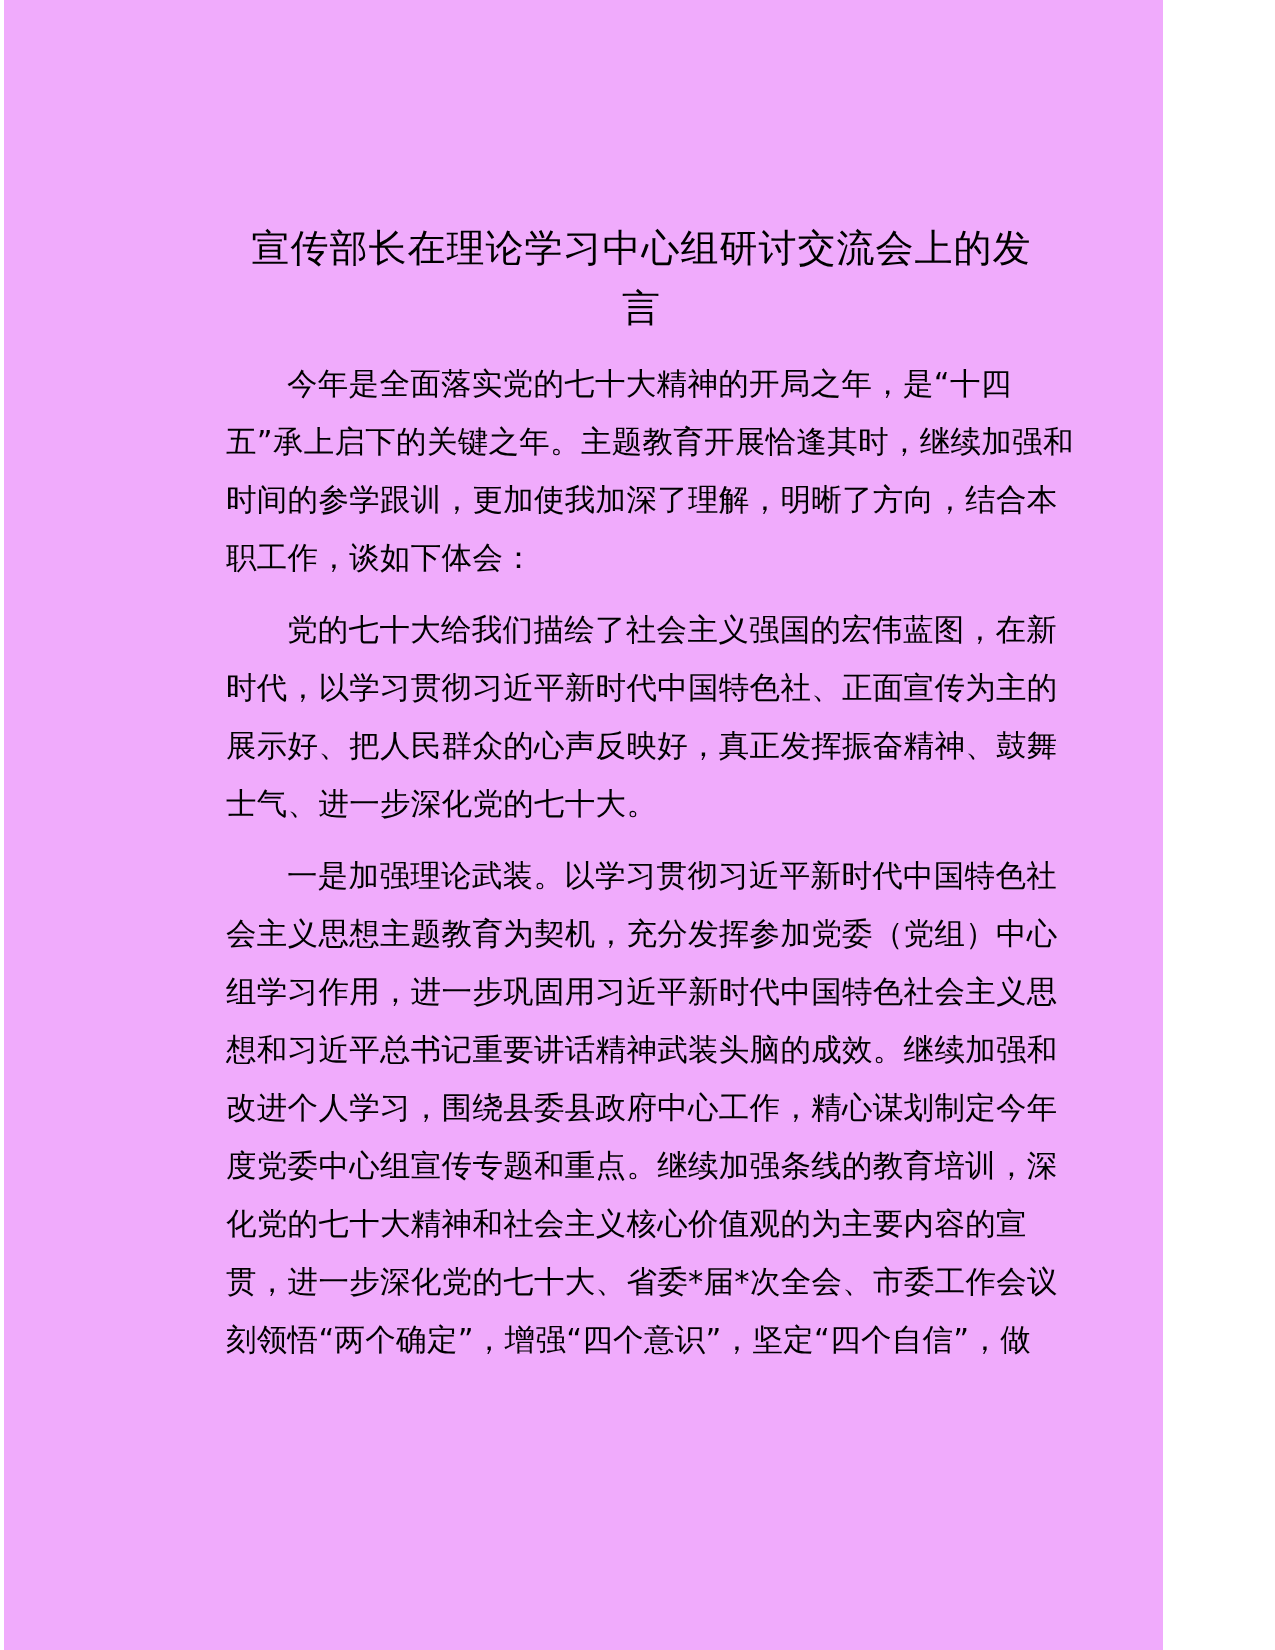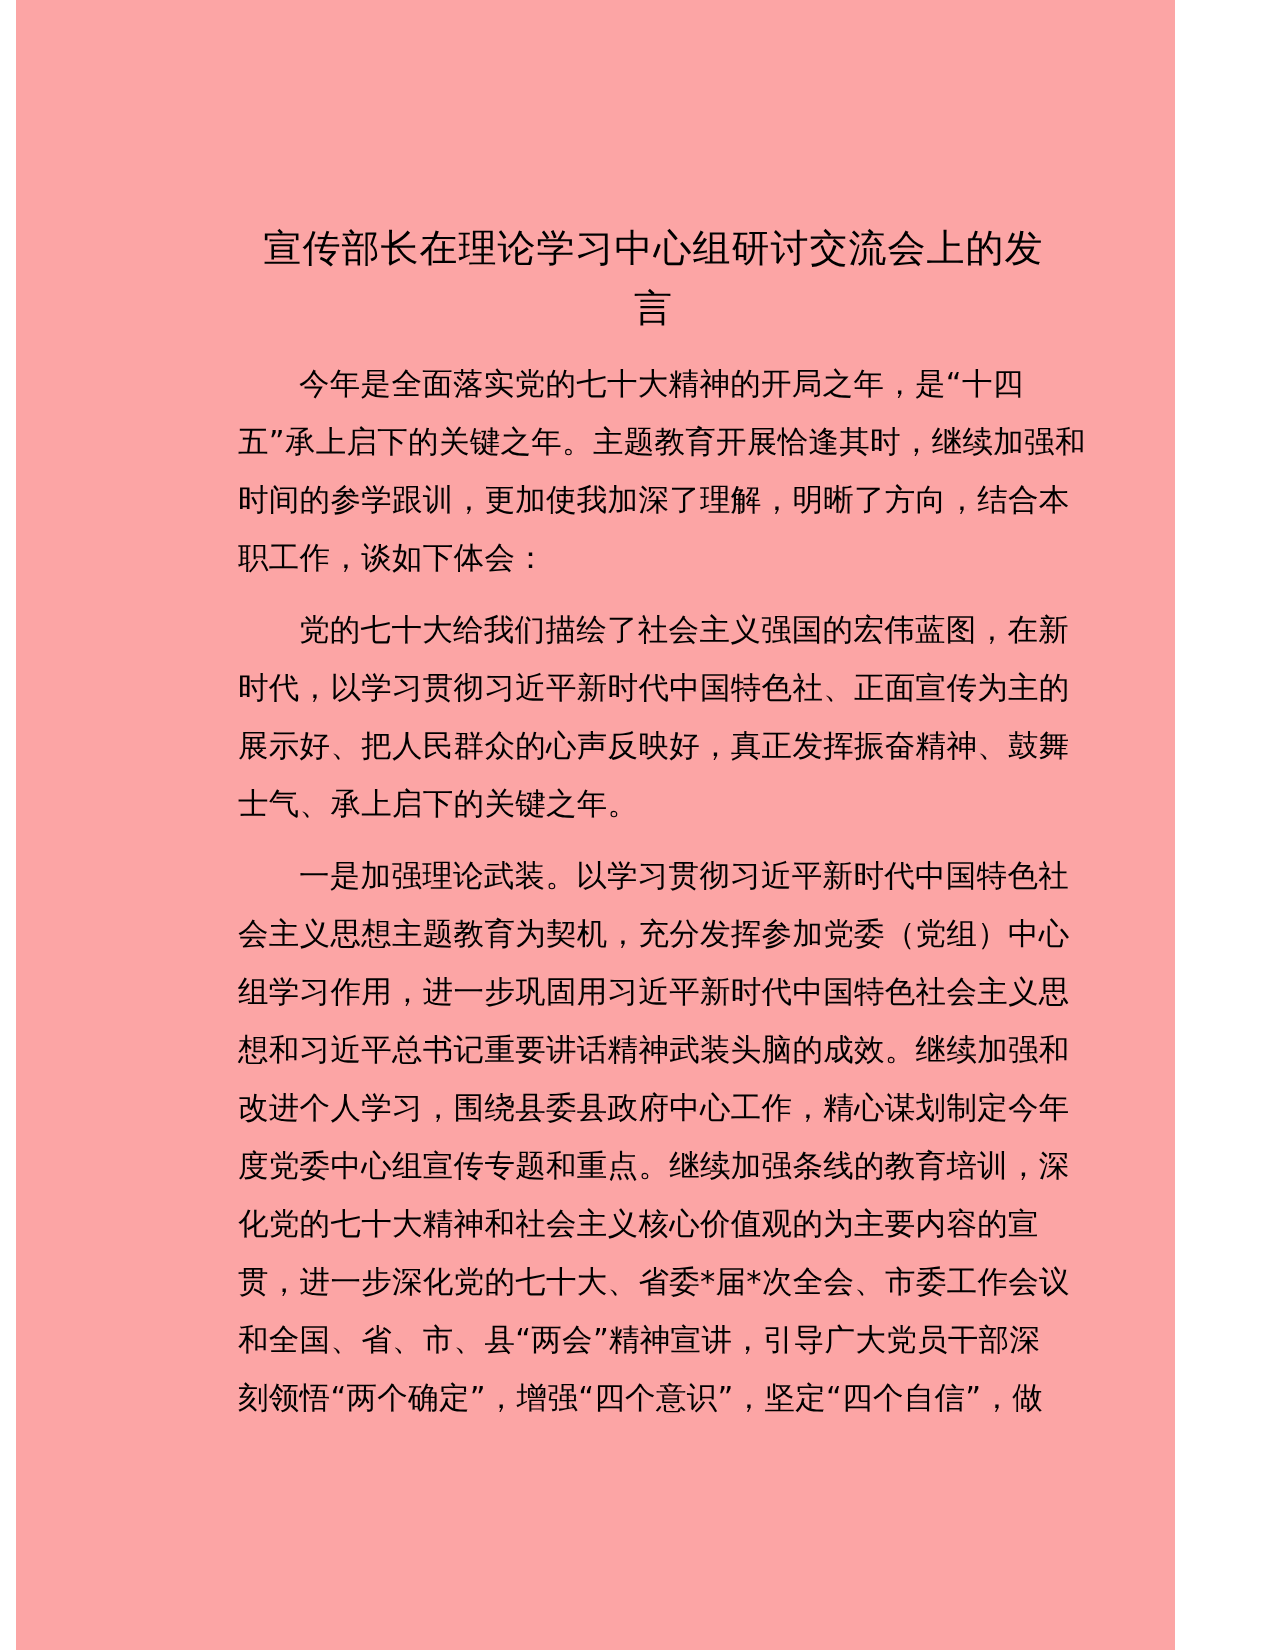--- a/index.html
+++ b/index.html
@@ -10,25 +10,25 @@
     body {
       width: 1275px;
       height: 1650px;
       position: relative;
       overflow: hidden;
       font-family: "DejaVu Sans", "Liberation Sans", sans-serif;
       color: #000000;
     }
     .page {
       position: absolute;
-      left: 16px;
+      left: 4px;
       top: 0;
       width: 1159px;
       height: 1650px;
-      background: #fca5a5;
+      background: #f0abfc;
     }
     .title {
       position: absolute;
       left: 170px;
       top: 218px;
       width: 935px;
       text-align: center;
       font-size: 38px;
       line-height: 60px;
       letter-spacing: 1px;
@@ -73,29 +73,28 @@
       <span class="line first">今年是全面落实党的七十大精神的开局之年，是“十四</span>
       <span class="line">五”承上启下的关键之年。主题教育开展恰逢其时，继续加强和</span>
       <span class="line">时间的参学跟训，更加使我加深了理解，明晰了方向，结合本</span>
       <span class="line">职工作，谈如下体会：</span>
     </p>
 
     <p class="para">
       <span class="line first">党的七十大给我们描绘了社会主义强国的宏伟蓝图，在新</span>
       <span class="line">时代，以学习贯彻习近平新时代中国特色社、正面宣传为主的</span>
       <span class="line">展示好、把人民群众的心声反映好，真正发挥振奋精神、鼓舞</span>
-      <span class="line">士气、承上启下的关键之年。</span>
+      <span class="line">士气、进一步深化党的七十大。</span>
     </p>
 
     <p class="para">
       <span class="line first">一是加强理论武装。以学习贯彻习近平新时代中国特色社</span>
       <span class="line">会主义思想主题教育为契机，充分发挥参加党委（党组）中心</span>
       <span class="line">组学习作用，进一步巩固用习近平新时代中国特色社会主义思</span>
       <span class="line">想和习近平总书记重要讲话精神武装头脑的成效。继续加强和</span>
       <span class="line">改进个人学习，围绕县委县政府中心工作，精心谋划制定今年</span>
       <span class="line">度党委中心组宣传专题和重点。继续加强条线的教育培训，深</span>
       <span class="line">化党的七十大精神和社会主义核心价值观的为主要内容的宣</span>
       <span class="line">贯，进一步深化党的七十大、省委*届*次全会、市委工作会议</span>
-      <span class="line">和全国、省、市、县“两会”精神宣讲，引导广大党员干部深</span>
       <span class="line">刻领悟“两个确定”，增强“四个意识”，坚定“四个自信”，做</span>
     </p>
   </div>
 </div>
 
 </body></html>

